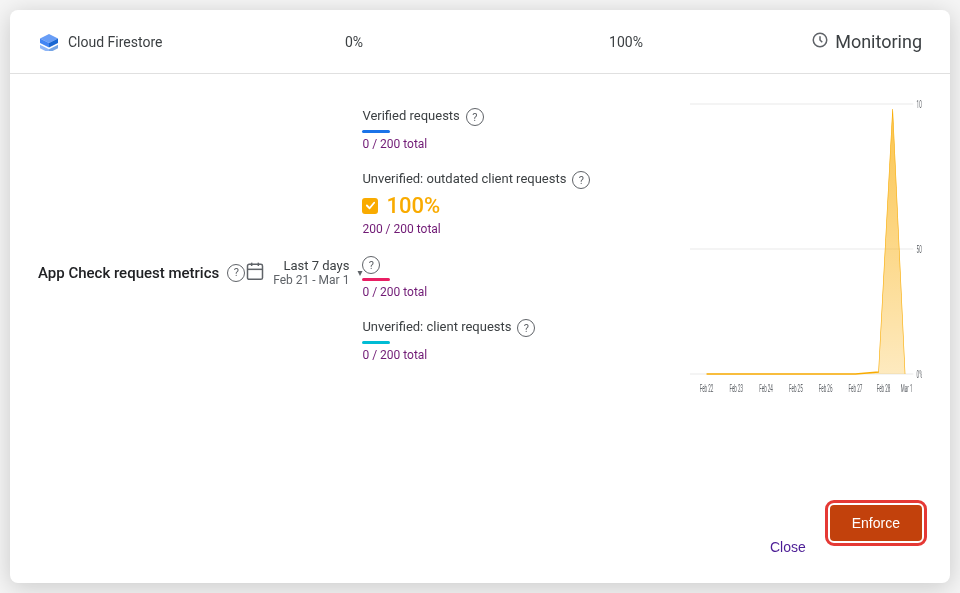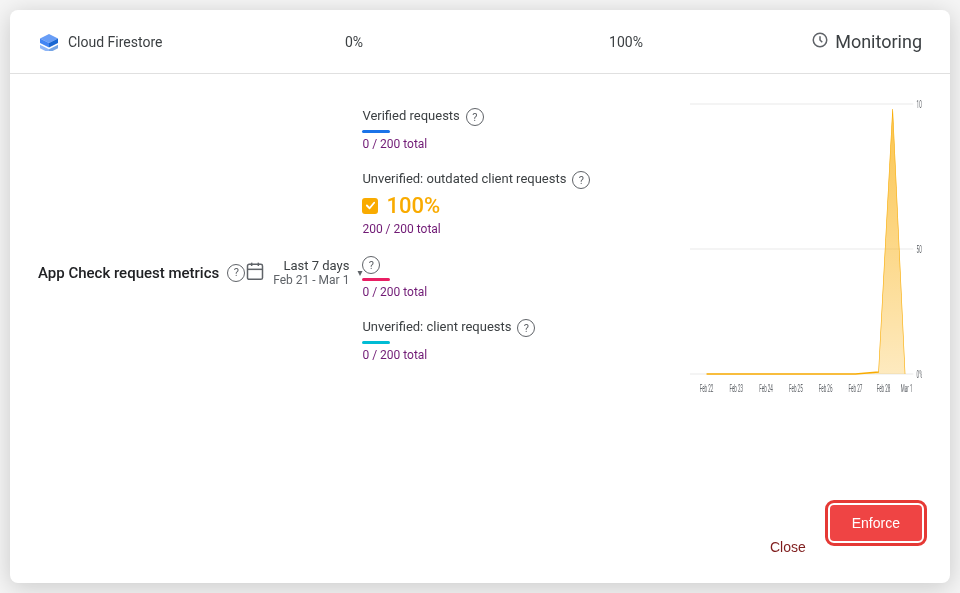--- a/index.html
+++ b/index.html
@@ -204,30 +204,30 @@
       display: flex;
       align-items: center;
       justify-content: flex-end;
       padding: 16px 28px 20px 28px;
       gap: 8px;
       border-top: none;
     }
     .close-btn {
       background: none;
       border: none;
-      color: #7f1d1d;
+      color: #4c1d95;
       font-size: 14px;
       font-weight: 500;
       cursor: pointer;
       padding: 8px 16px;
       border-radius: 4px;
       margin-top: 48px;
     }
     .enforce-btn {
-      background: #ef4444;
+      background: #c2410c;
       color: #fff;
       border: none;
       border-radius: 4px;
       font-size: 14px;
       font-weight: 500;
       padding: 10px 22px;
       cursor: pointer;
       outline: 3px solid #e53935;
       outline-offset: 2px;
     }

